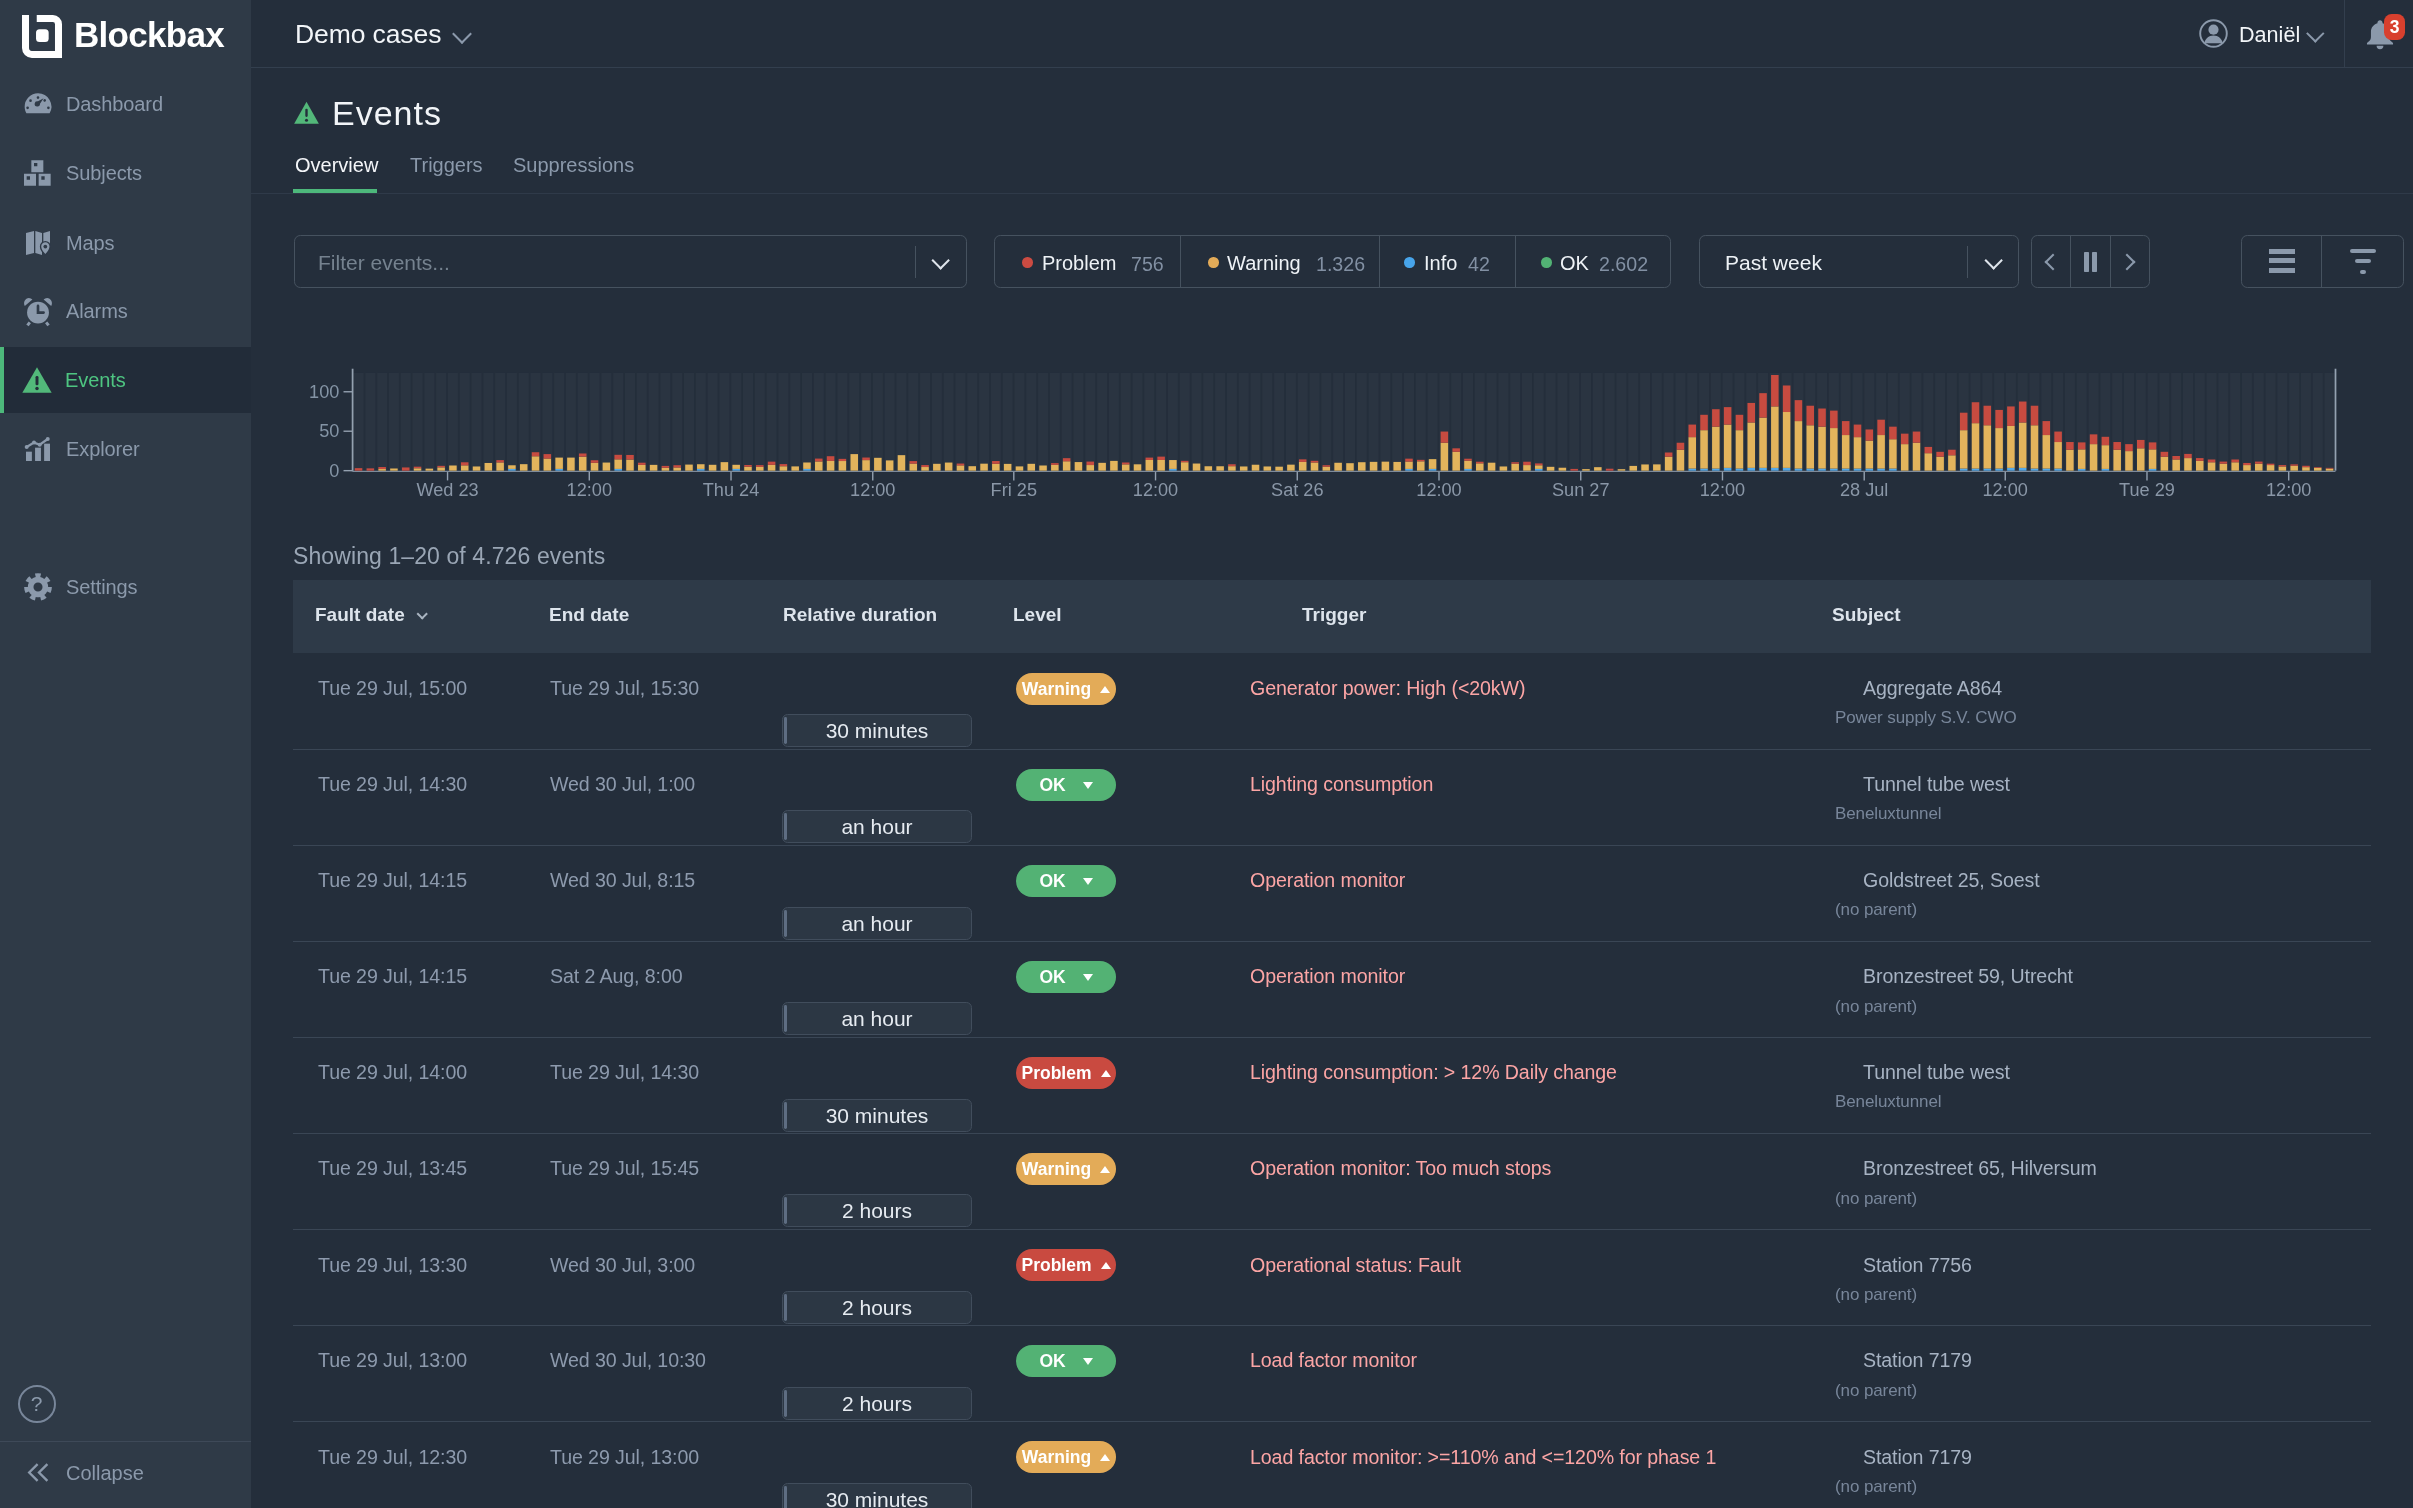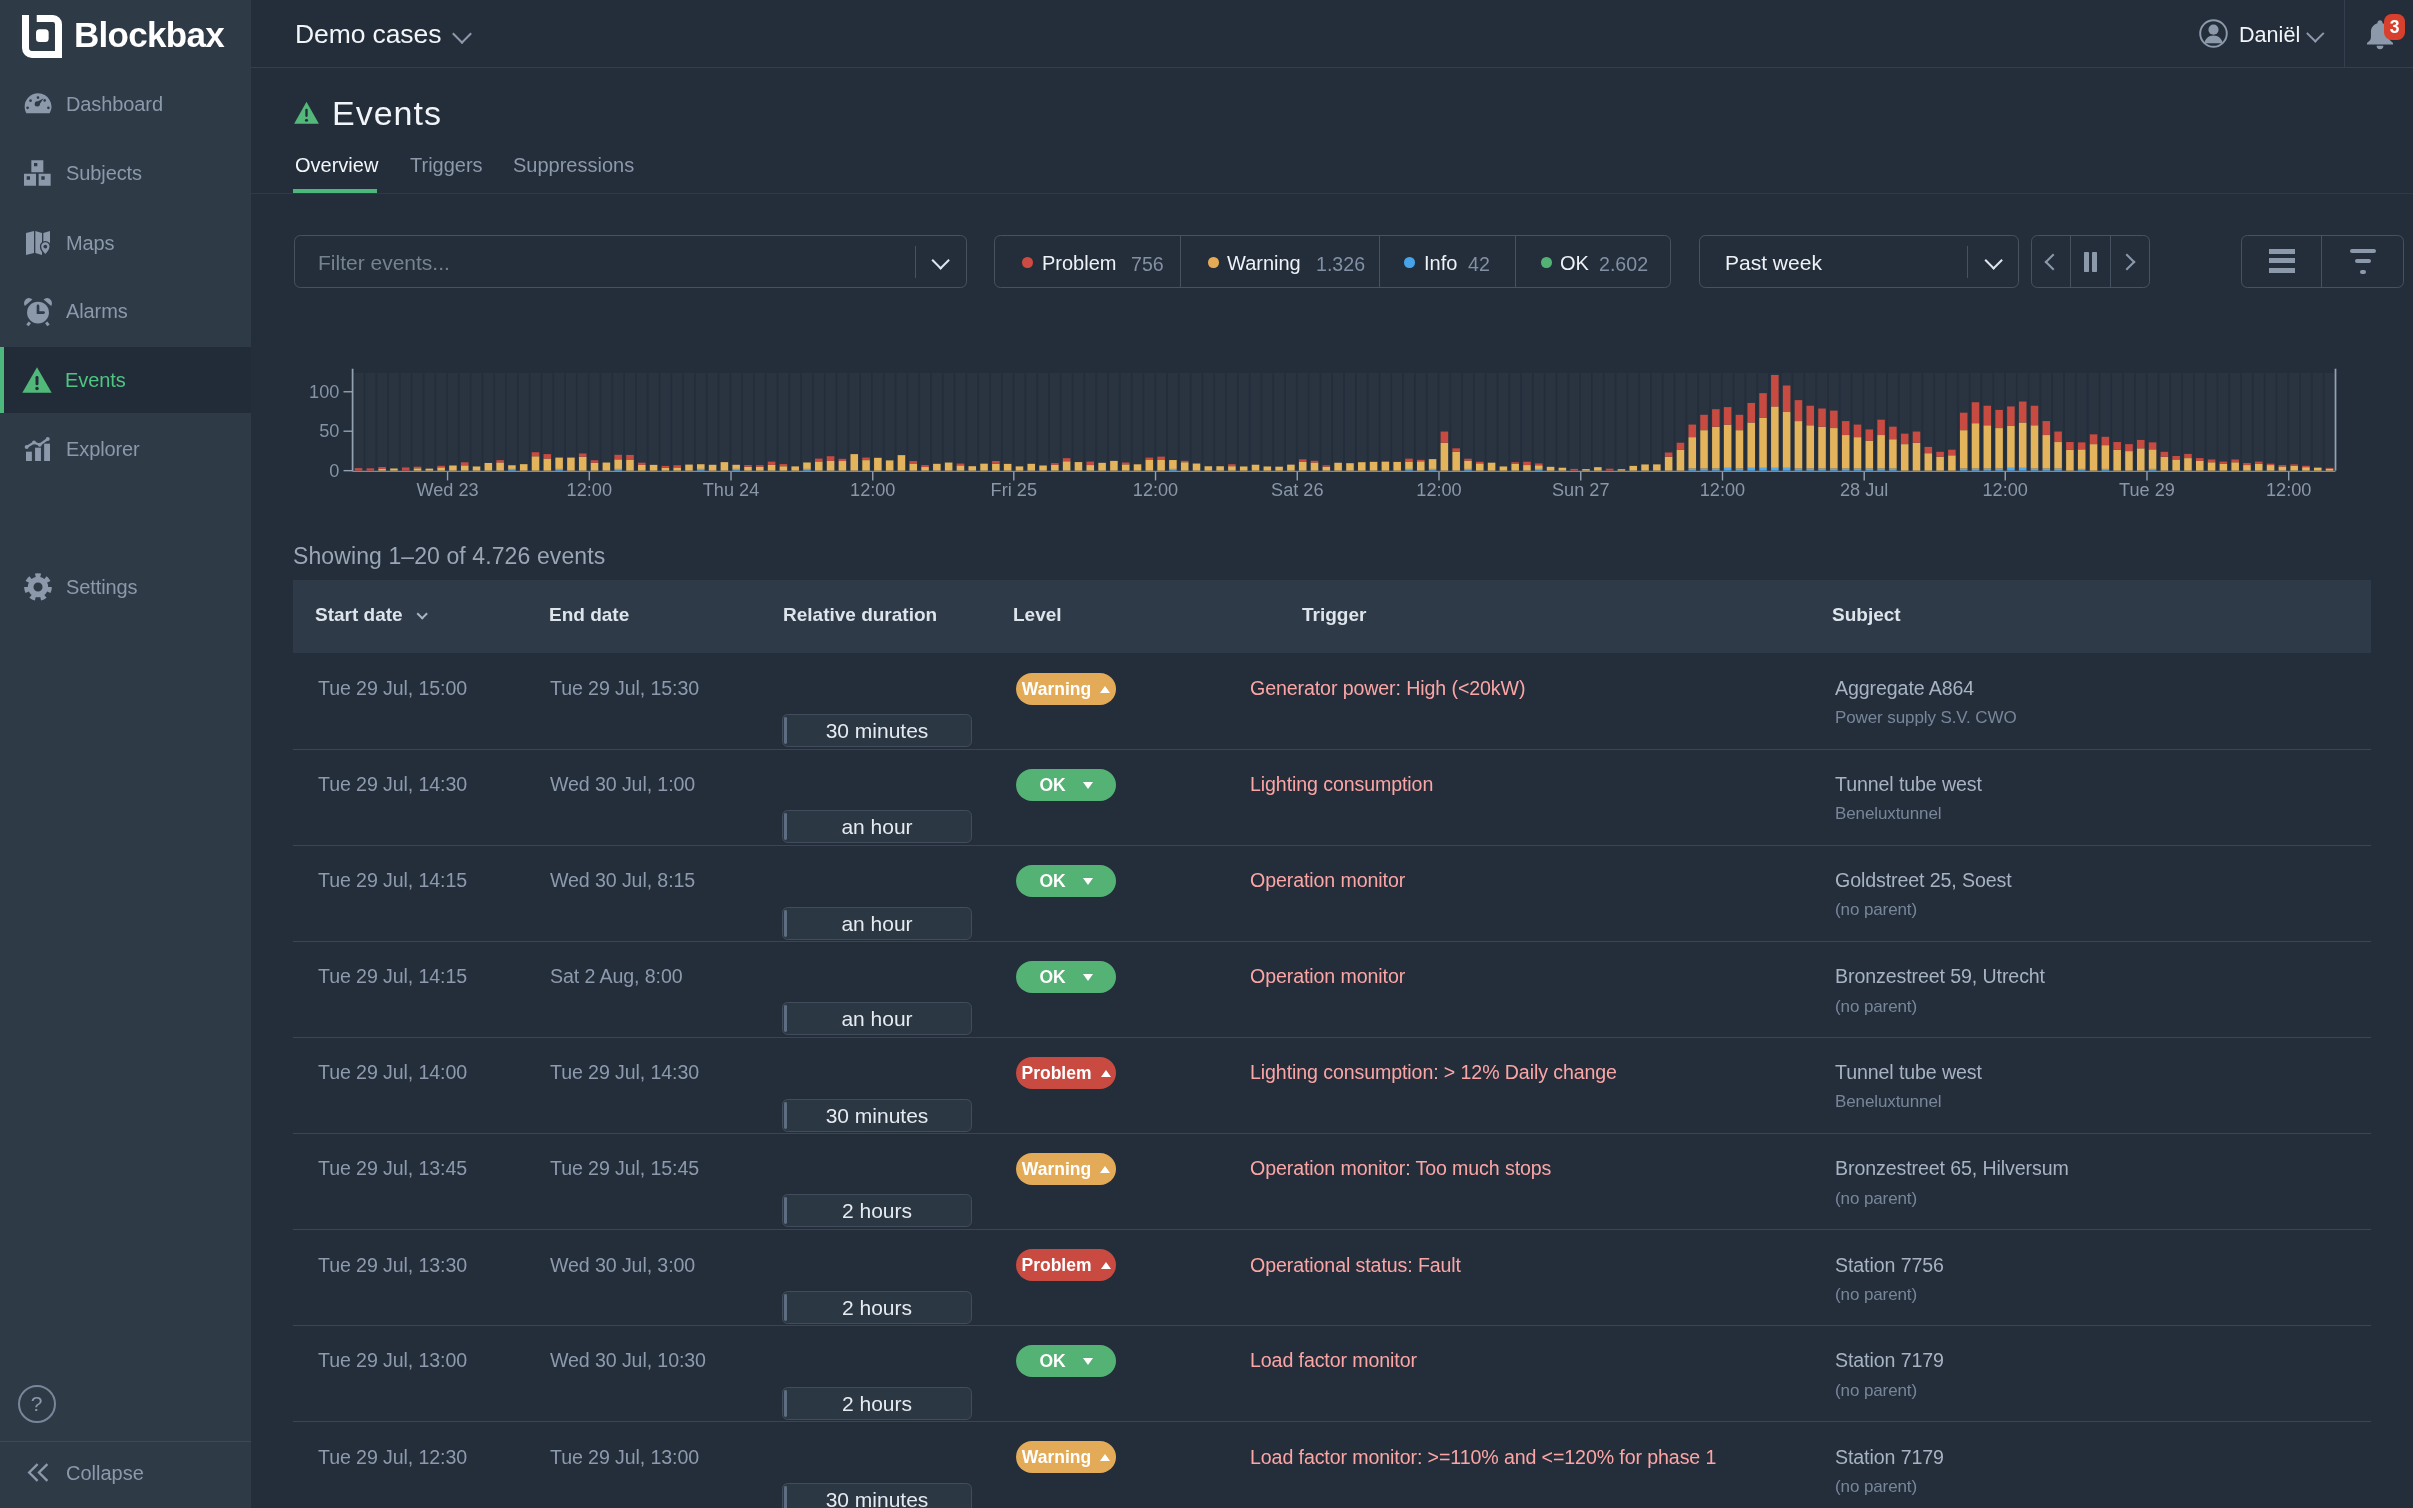--- a/index.html
+++ b/index.html
@@ -34,21 +34,21 @@
     border-top:7.7px solid #fff; }
   
   .dur { position:absolute; left:782px; width:190px; height:33px; background:#2c3744;
     border:1.4px solid #414d5c; border-radius:5.6px; color:#e6ebf1; font-size:21px;
     display:flex; align-items:center; justify-content:center;margin-top:42px; }
   .dur:before { content:""; position:absolute; left:1.4px; top:2.1px; bottom:2.1px; width:2.8px;
     background:#5e6d82; border-radius:1.4px; }
   
   .cell { position:absolute; font-size:19.6px; color:#8d9aad; white-space:nowrap; letter-spacing:-0.1px; }
   .trig { color:#fca5a5; }
-  .subj { color:#a7b3c3; }
+  .subj { color:#a7b3c3;margin-left:28px; }
   .subj2 { font-size:17px; color:#78869a; }
   .divider { position:absolute; left:293px; width:2078px; height:1.4px; background:#3a4655; }
   
   .ctrl { position:absolute; top:235px; height:53px; border:1.4px solid #46525f; border-radius:6.3px; }
 </style>
 </head>
 <body>
 
 <div id="sidebar">
 
@@ -731,21 +731,21 @@
 <text x="2872" y="710" font-family="Liberation Sans, sans-serif" font-size="26" fill="#8a97a7" text-anchor="middle">12:00</text>
 <line x1="3075" y1="676.0" x2="3075" y2="688.0" stroke="#94a1b0" stroke-width="2"></line>
 <text x="3075" y="710" font-family="Liberation Sans, sans-serif" font-size="26" fill="#8a97a7" text-anchor="middle">Tue 29</text>
 <line x1="3278" y1="676.0" x2="3278" y2="688.0" stroke="#94a1b0" stroke-width="2"></line>
 <text x="3278" y="710" font-family="Liberation Sans, sans-serif" font-size="26" fill="#8a97a7" text-anchor="middle">12:00</text>
 </svg>
 
 <div class="abs" style="left:293px;top:543px;font-size:23px;color:#9aa6b5;letter-spacing:0.1px">Showing 1–20 of 4.726 events</div>
 
 <div class="abs" style="left:293px;top:580px;width:2078px;height:73px;background:#2e3a48"></div>
-<div class="abs" style="left:315px;top:604px;font-size:19px;font-weight:bold;color:#dde4ec">Start date</div>
+<div class="abs" style="left:315px;top:604px;font-size:19px;font-weight:bold;color:#dde4ec">Fault date</div>
 <span class="chev" style="position:absolute;left:418px;top:610px;width:8.4px;height:8.4px;border-color:#aab5c2;border-width:0 2.1px 2.1px 0"></span>
 <div class="abs" style="left:549px;top:604px;font-size:19px;font-weight:bold;color:#dde4ec">End date</div>
 <div class="abs" style="left:783px;top:604px;font-size:19px;font-weight:bold;color:#dde4ec">Relative duration</div>
 <div class="abs" style="left:1013px;top:604px;font-size:19px;font-weight:bold;color:#dde4ec">Level</div>
 <div class="abs" style="left:1302px;top:604px;font-size:19px;font-weight:bold;color:#dde4ec">Trigger</div>
 <div class="abs" style="left:1832px;top:604px;font-size:19px;font-weight:bold;color:#dde4ec">Subject</div>
 
 <div class="cell" style="left:318px;top:677px">Tue 29 Jul, 15:00</div>
 <div class="cell" style="left:550px;top:677px">Tue 29 Jul, 15:30</div>
 <div class="dur" style="top:672px">30 minutes</div>

